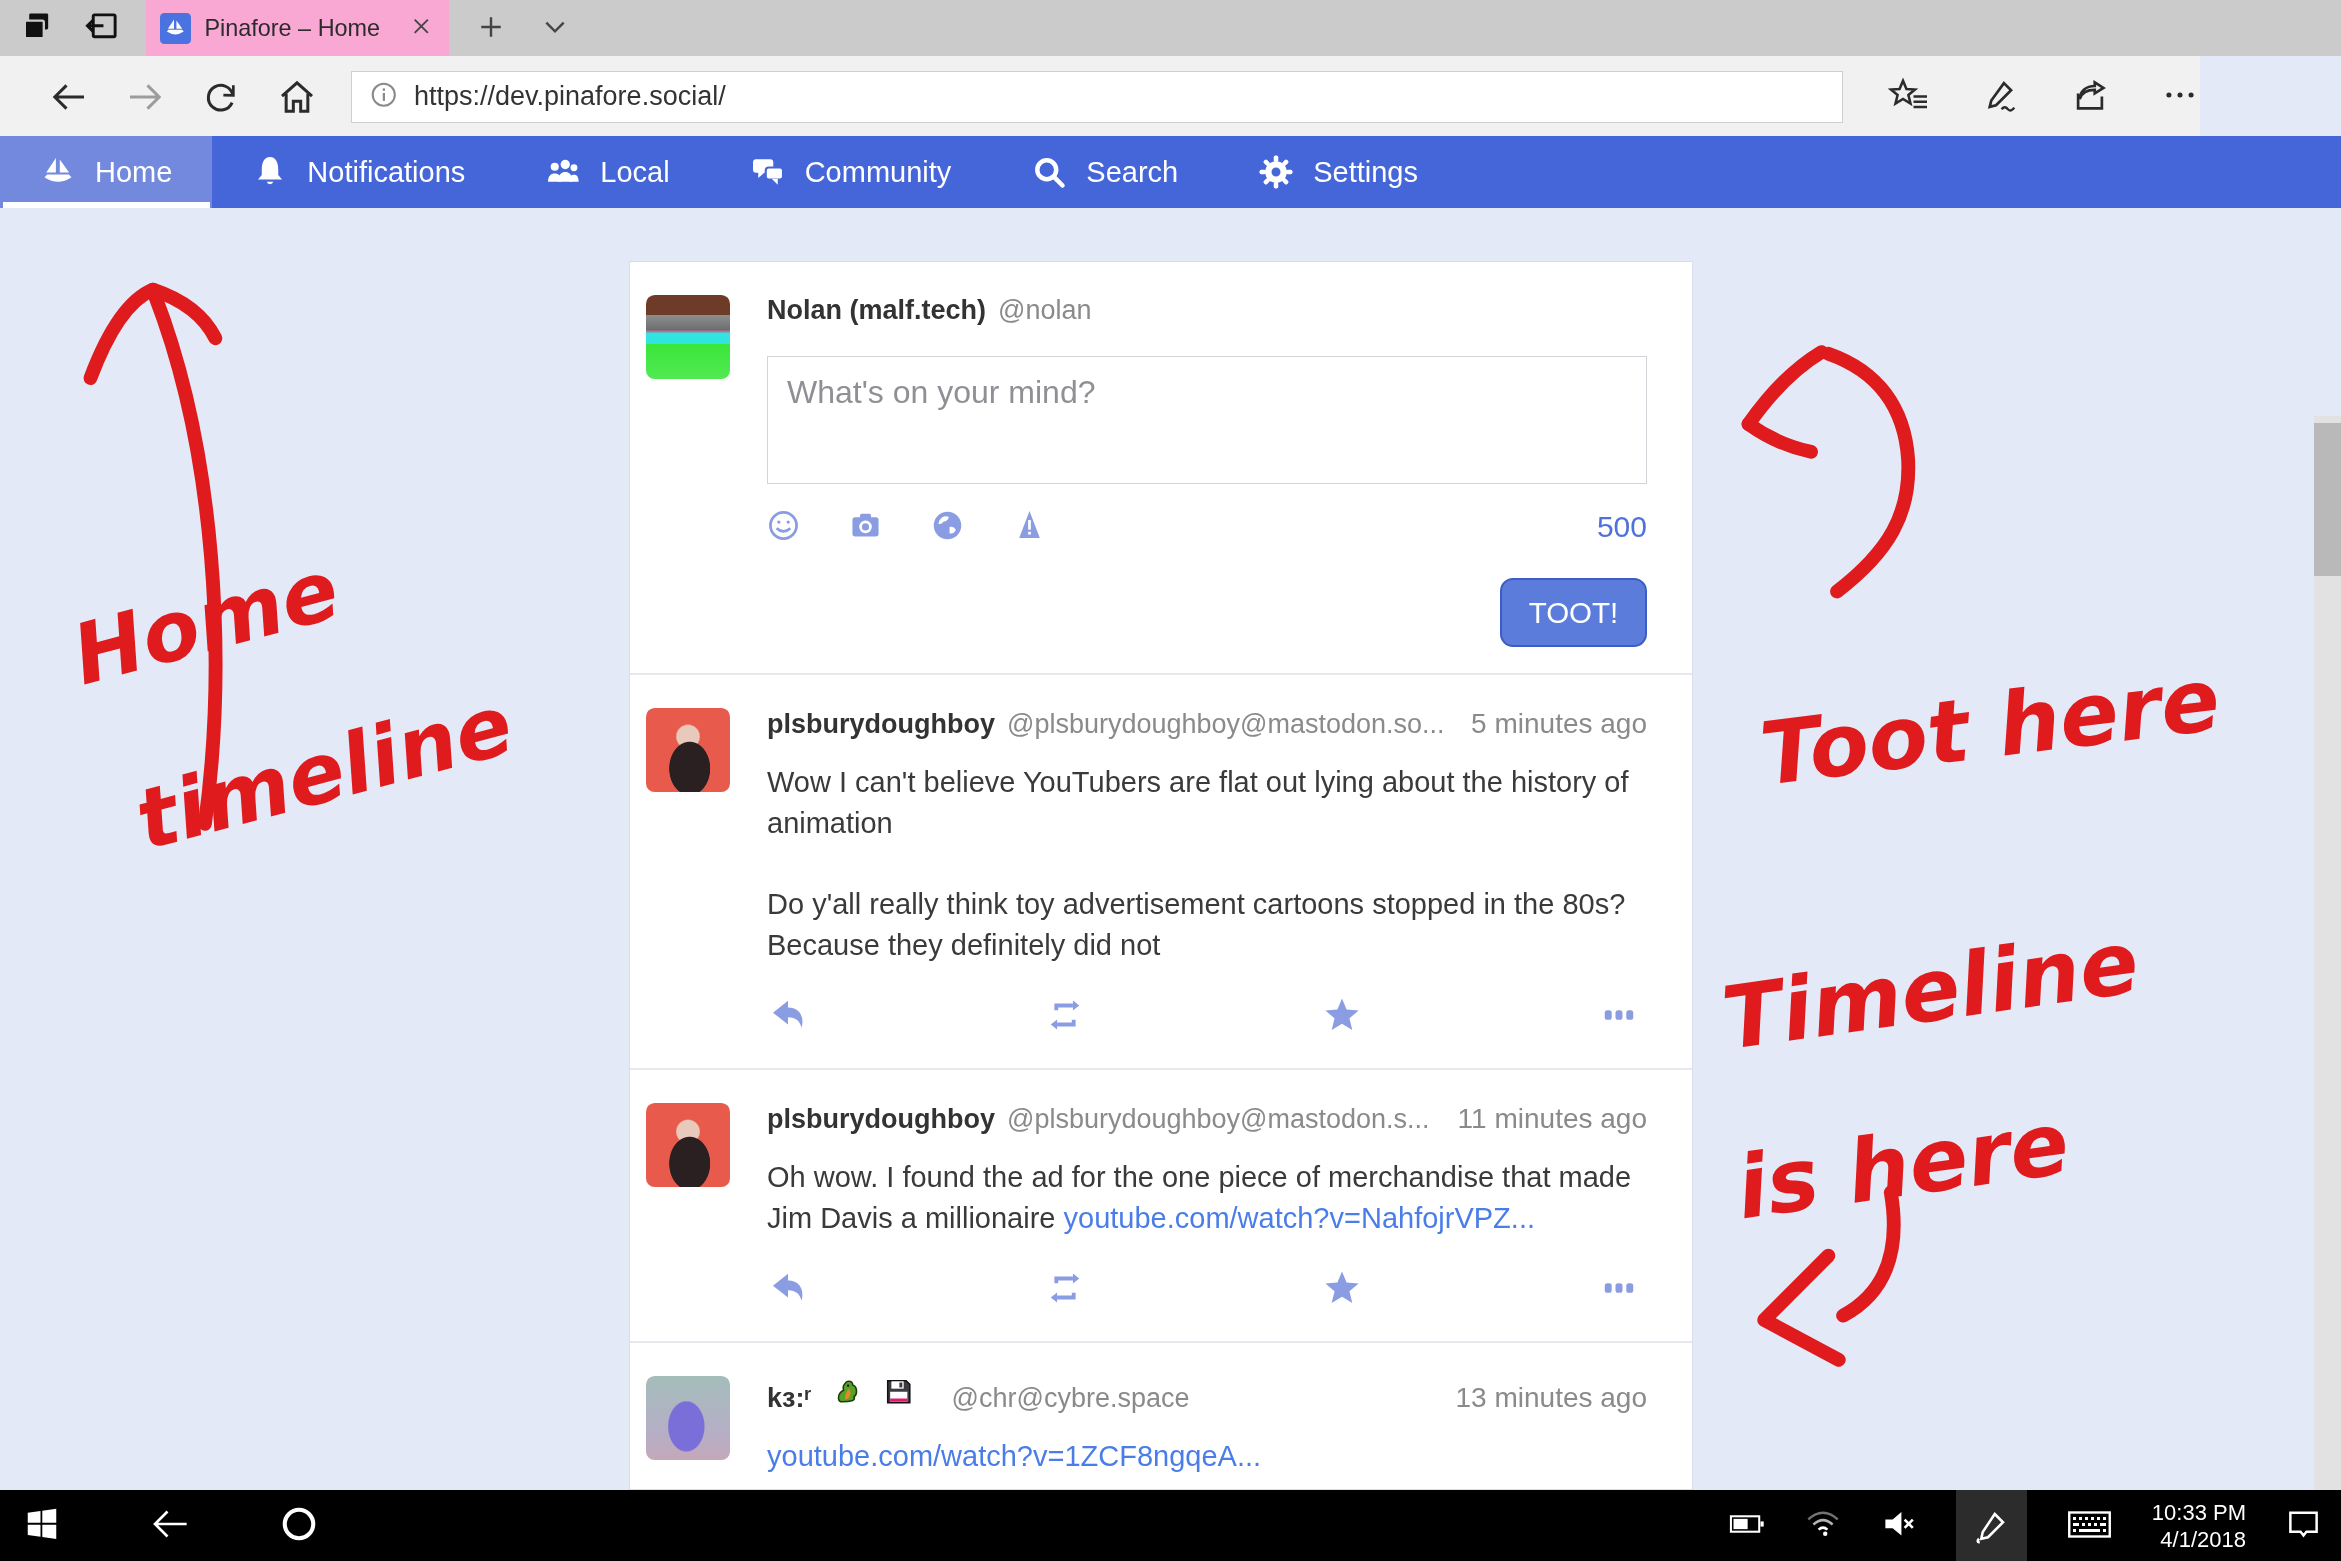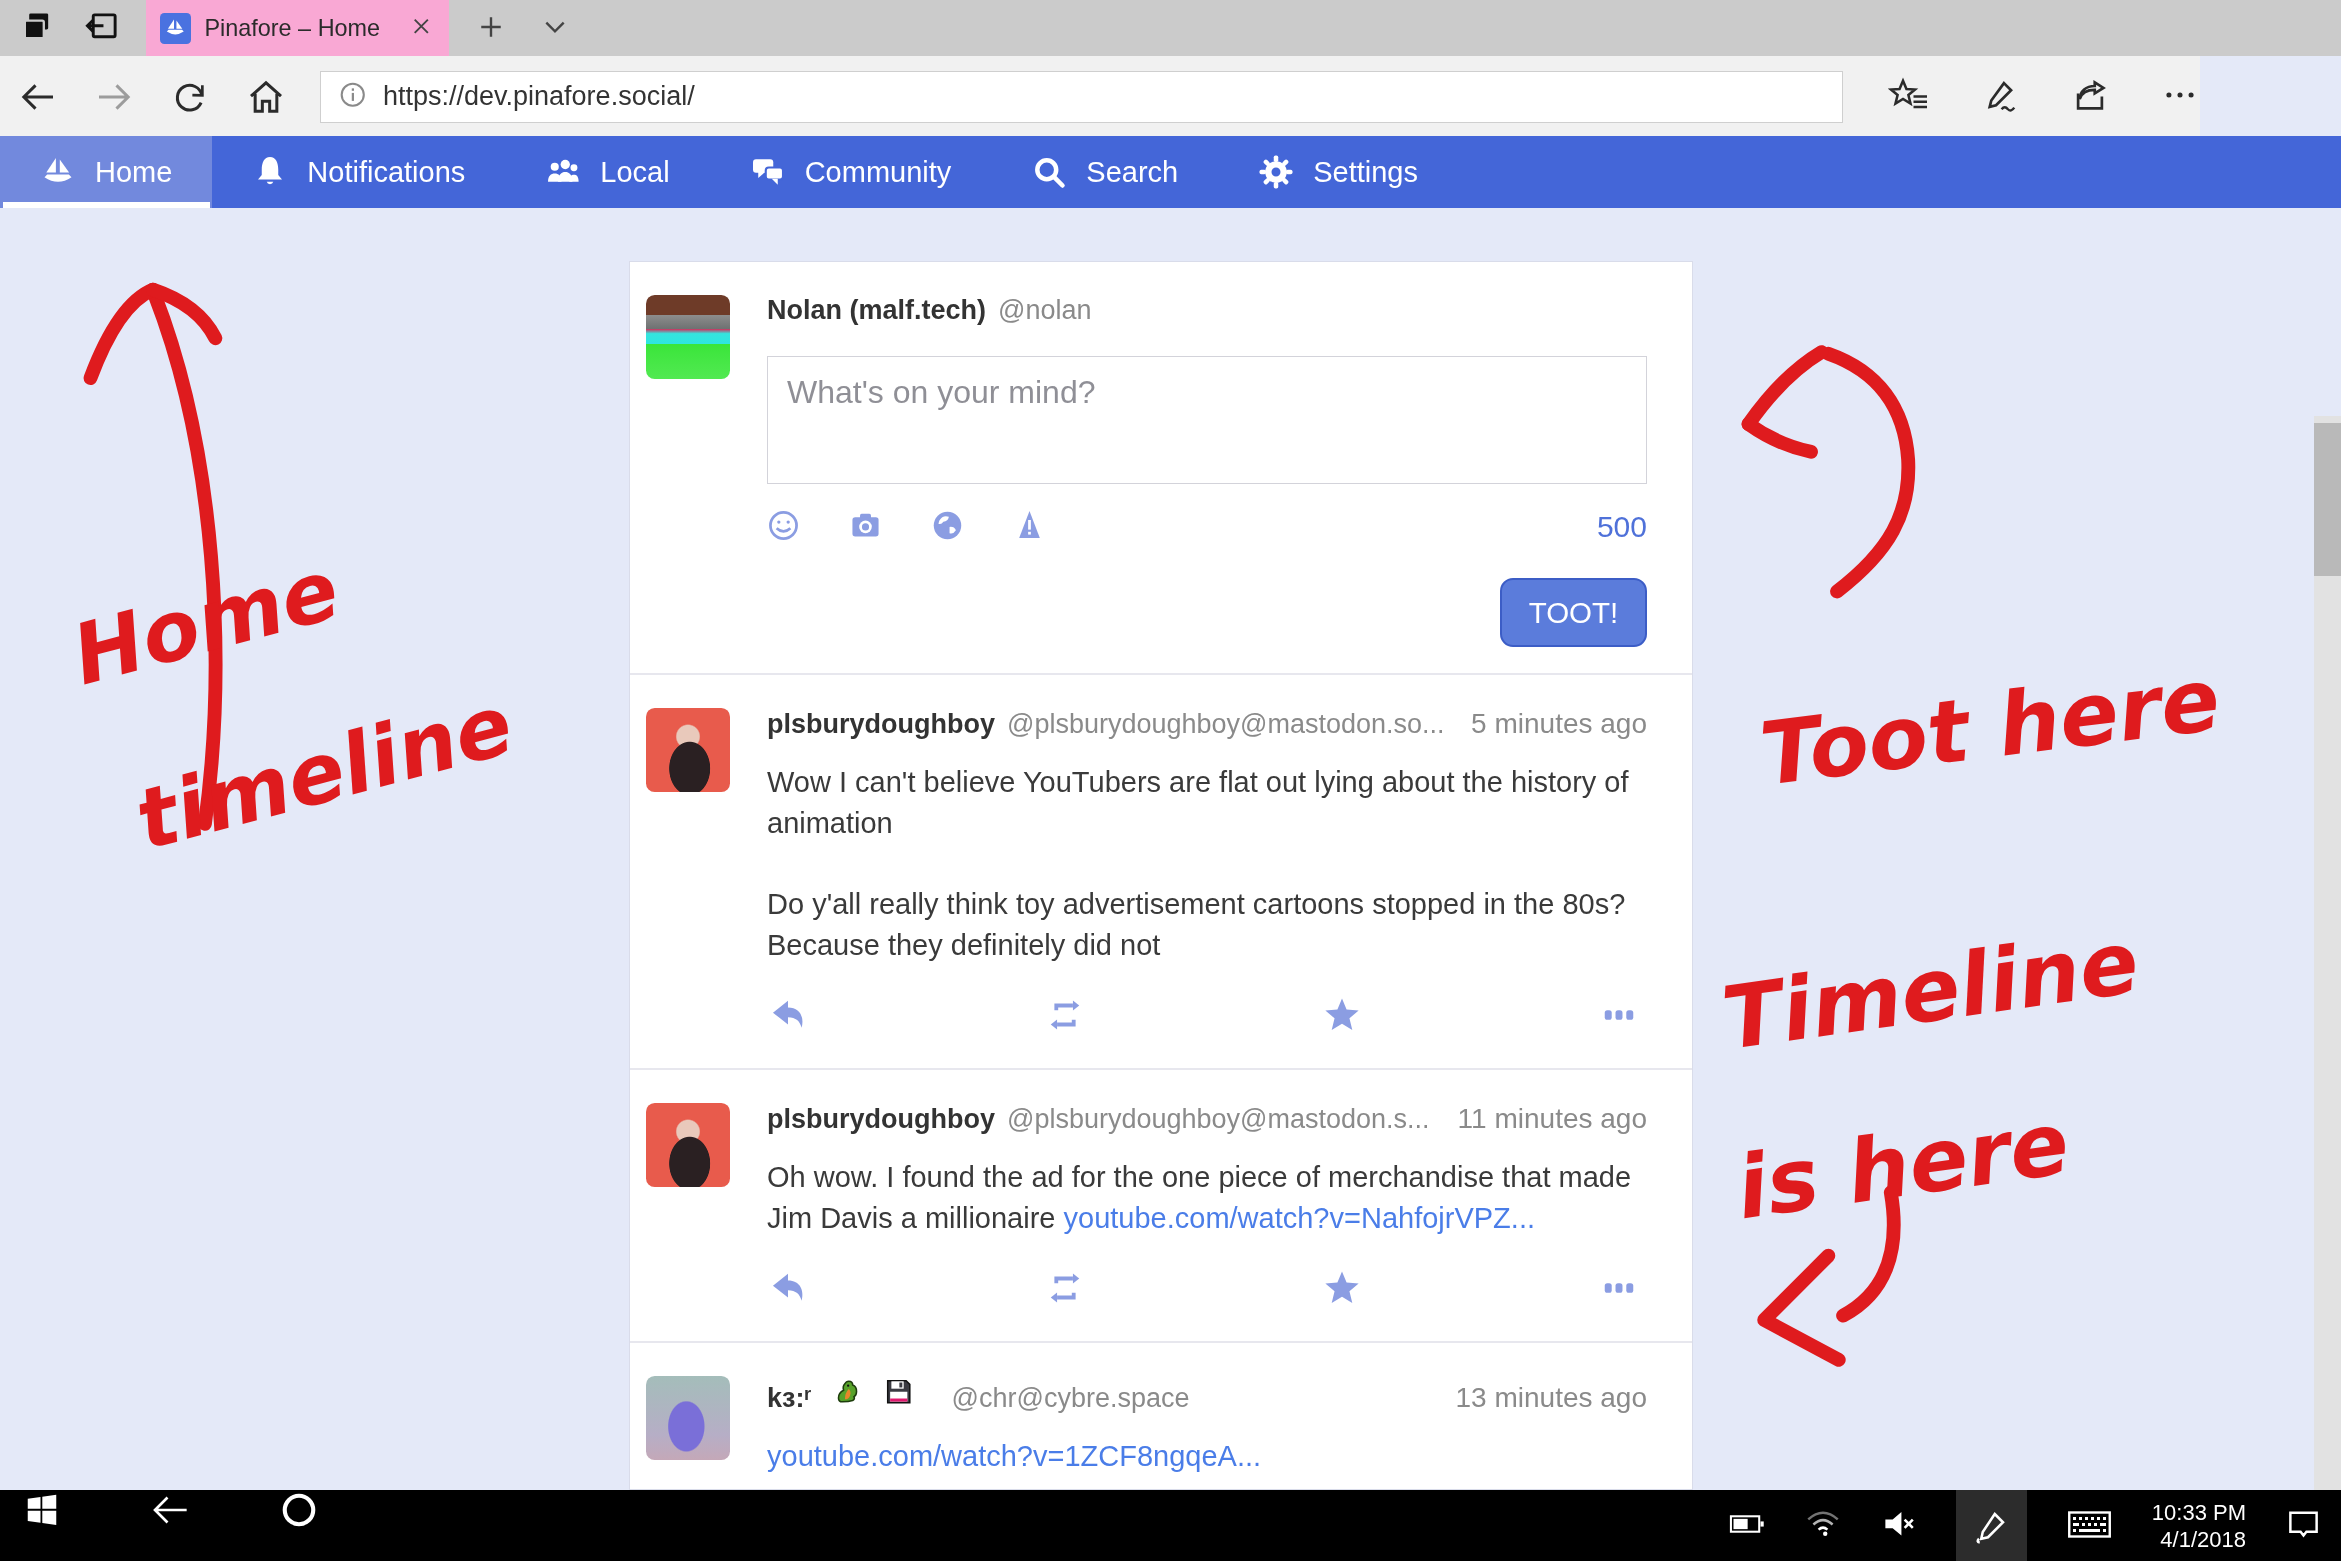--- a/index.html
+++ b/index.html
@@ -9,21 +9,21 @@
   
   .tabbar { position:absolute; left:0; top:0; width:2342px; height:56px; background:#cbcbcb; display:flex; align-items:stretch; }
   .winbtns { display:flex; align-items:center; gap:29.5px; padding:0 26px 0 19px; }
   .tab { width:303px; background:#f9a8d4; display:flex; align-items:center; gap:14px; padding:0 15.6px 0 14px; }
   .favicon { width:31px; height:31px; border-radius:4.3px; background:#4a72e0; display:flex; align-items:center; justify-content:center; flex:none; }
   .tab-title { font-size:23.4px; color:#2b2b2b; flex:1; white-space:nowrap; overflow:hidden; }
   .tab-close { margin-left:7px; flex:none; }
   .newtab-zone { display:flex; align-items:center; gap:38px; padding-left:29.5px; }
 
   
-  .toolbar { position:absolute; left:0; top:56px; width:2200px; height:81px; background:#f1f1f1; display:flex; align-items:center; }
+  .toolbar { position:absolute; left:0; top:56px; width:2200px; height:81px; background:#f1f1f1; display:flex; align-items:center;padding-left:31px; }
   .navbtn { width:76px; display:flex; justify-content:center; flex:none; }
   .urlbox { margin-left:15.6px; width:1658px; height:52px; background:#fff; border:1.7px solid #cfcfcf; display:flex; align-items:center; padding:0 17.3px; gap:15.6px; }
   .url-text { font-size:27px; color:#333; }
   .tool-right { display:flex; align-items:center; gap:50px; margin-left:45px; }
 
   
   .pnav { position:absolute; left:0; top:136px; width:2342px; height:72px; background:#4466d8; display:flex; }
   .nav-item { position:relative; display:flex; align-items:center; gap:19px; padding:0 40px; color:#fff; font-size:29px; cursor:pointer; }
   .nav-item.active { background:#7289dd; }
   .nav-item.active::after { content:""; position:absolute; left:2.6px; right:2.6px; bottom:0; height:6px; background:#fff; }
@@ -55,21 +55,21 @@
   .toot-text a { color:#4a7de8; text-decoration:none; }
   .actions { display:flex; justify-content:space-between; align-items:center; padding:29.5px 8.7px 5.2px 1.7px; }
   .aicon { width:38px; height:38px; }
   .emoji-ico { width:31px; height:31px; display:inline-block; vertical-align:-4.3px; margin-left:8.7px; }
 
   
   .scroll-track { position:absolute; right:0; top:208px; width:28px; height:1282px; background:#e2e2e2; }
   .scroll-thumb { position:absolute; left:0; top:7px; width:28px; height:153px; background:#b9b9b9; }
 
   
-  .taskbar { position:absolute; left:0; top:1490px; width:2342px; height:71px; background:#000; display:flex; align-items:flex-start; color:#fff; }
+  .taskbar { position:absolute; left:0; top:1490px; width:2342px; height:71px; background:#000; display:flex; align-items:center; color:#fff; }
   .tb-left { display:flex; align-items:center; gap:90px; padding-left:24px; }
   .tb-right { margin-left:auto; display:flex; align-items:center; gap:40px; padding-right:21px; }
   .pen-tile { background:#2c2c2c; height:71px; display:flex; align-items:center; justify-content:center; width:71px; }
   .clock { text-align:right; font-size:22px; line-height:27px; }
 
   
   .anno { position:absolute; left:0; top:0; width:2342px; height:1561px; pointer-events:none; }
   .anno text { font-family:"DejaVu Sans",sans-serif; font-style:italic; font-weight:600; }
 </style>
 </head>

